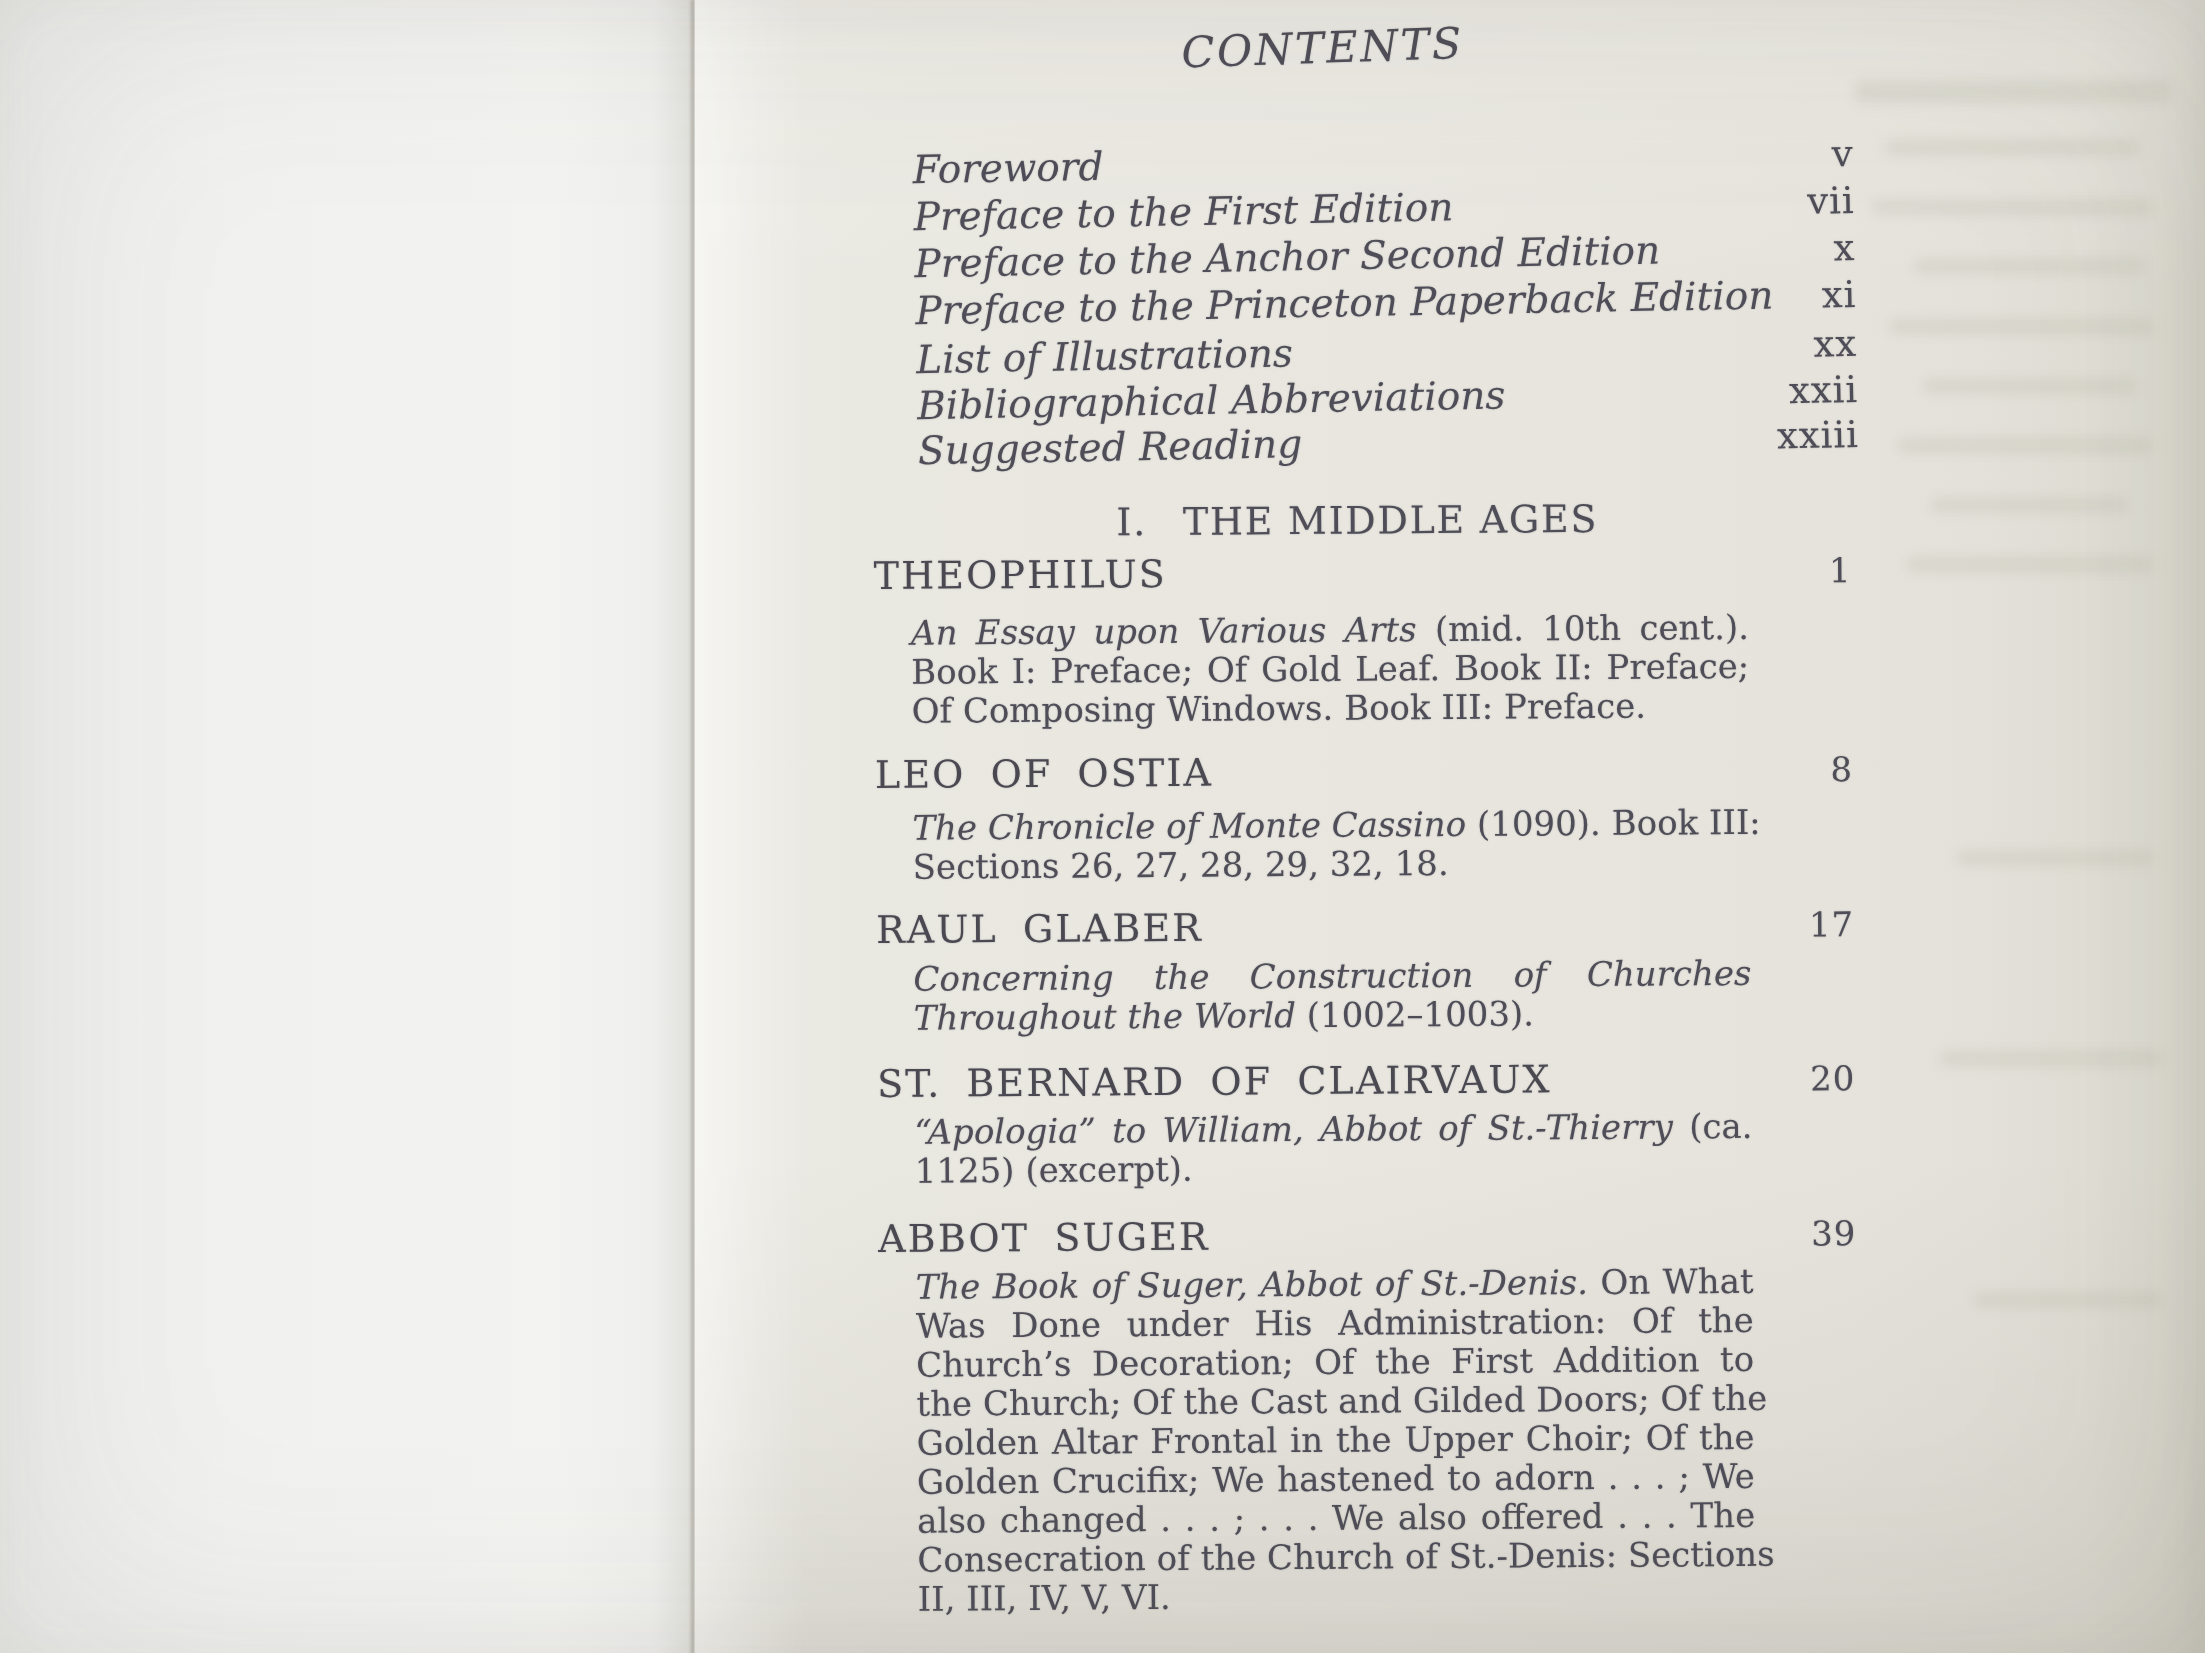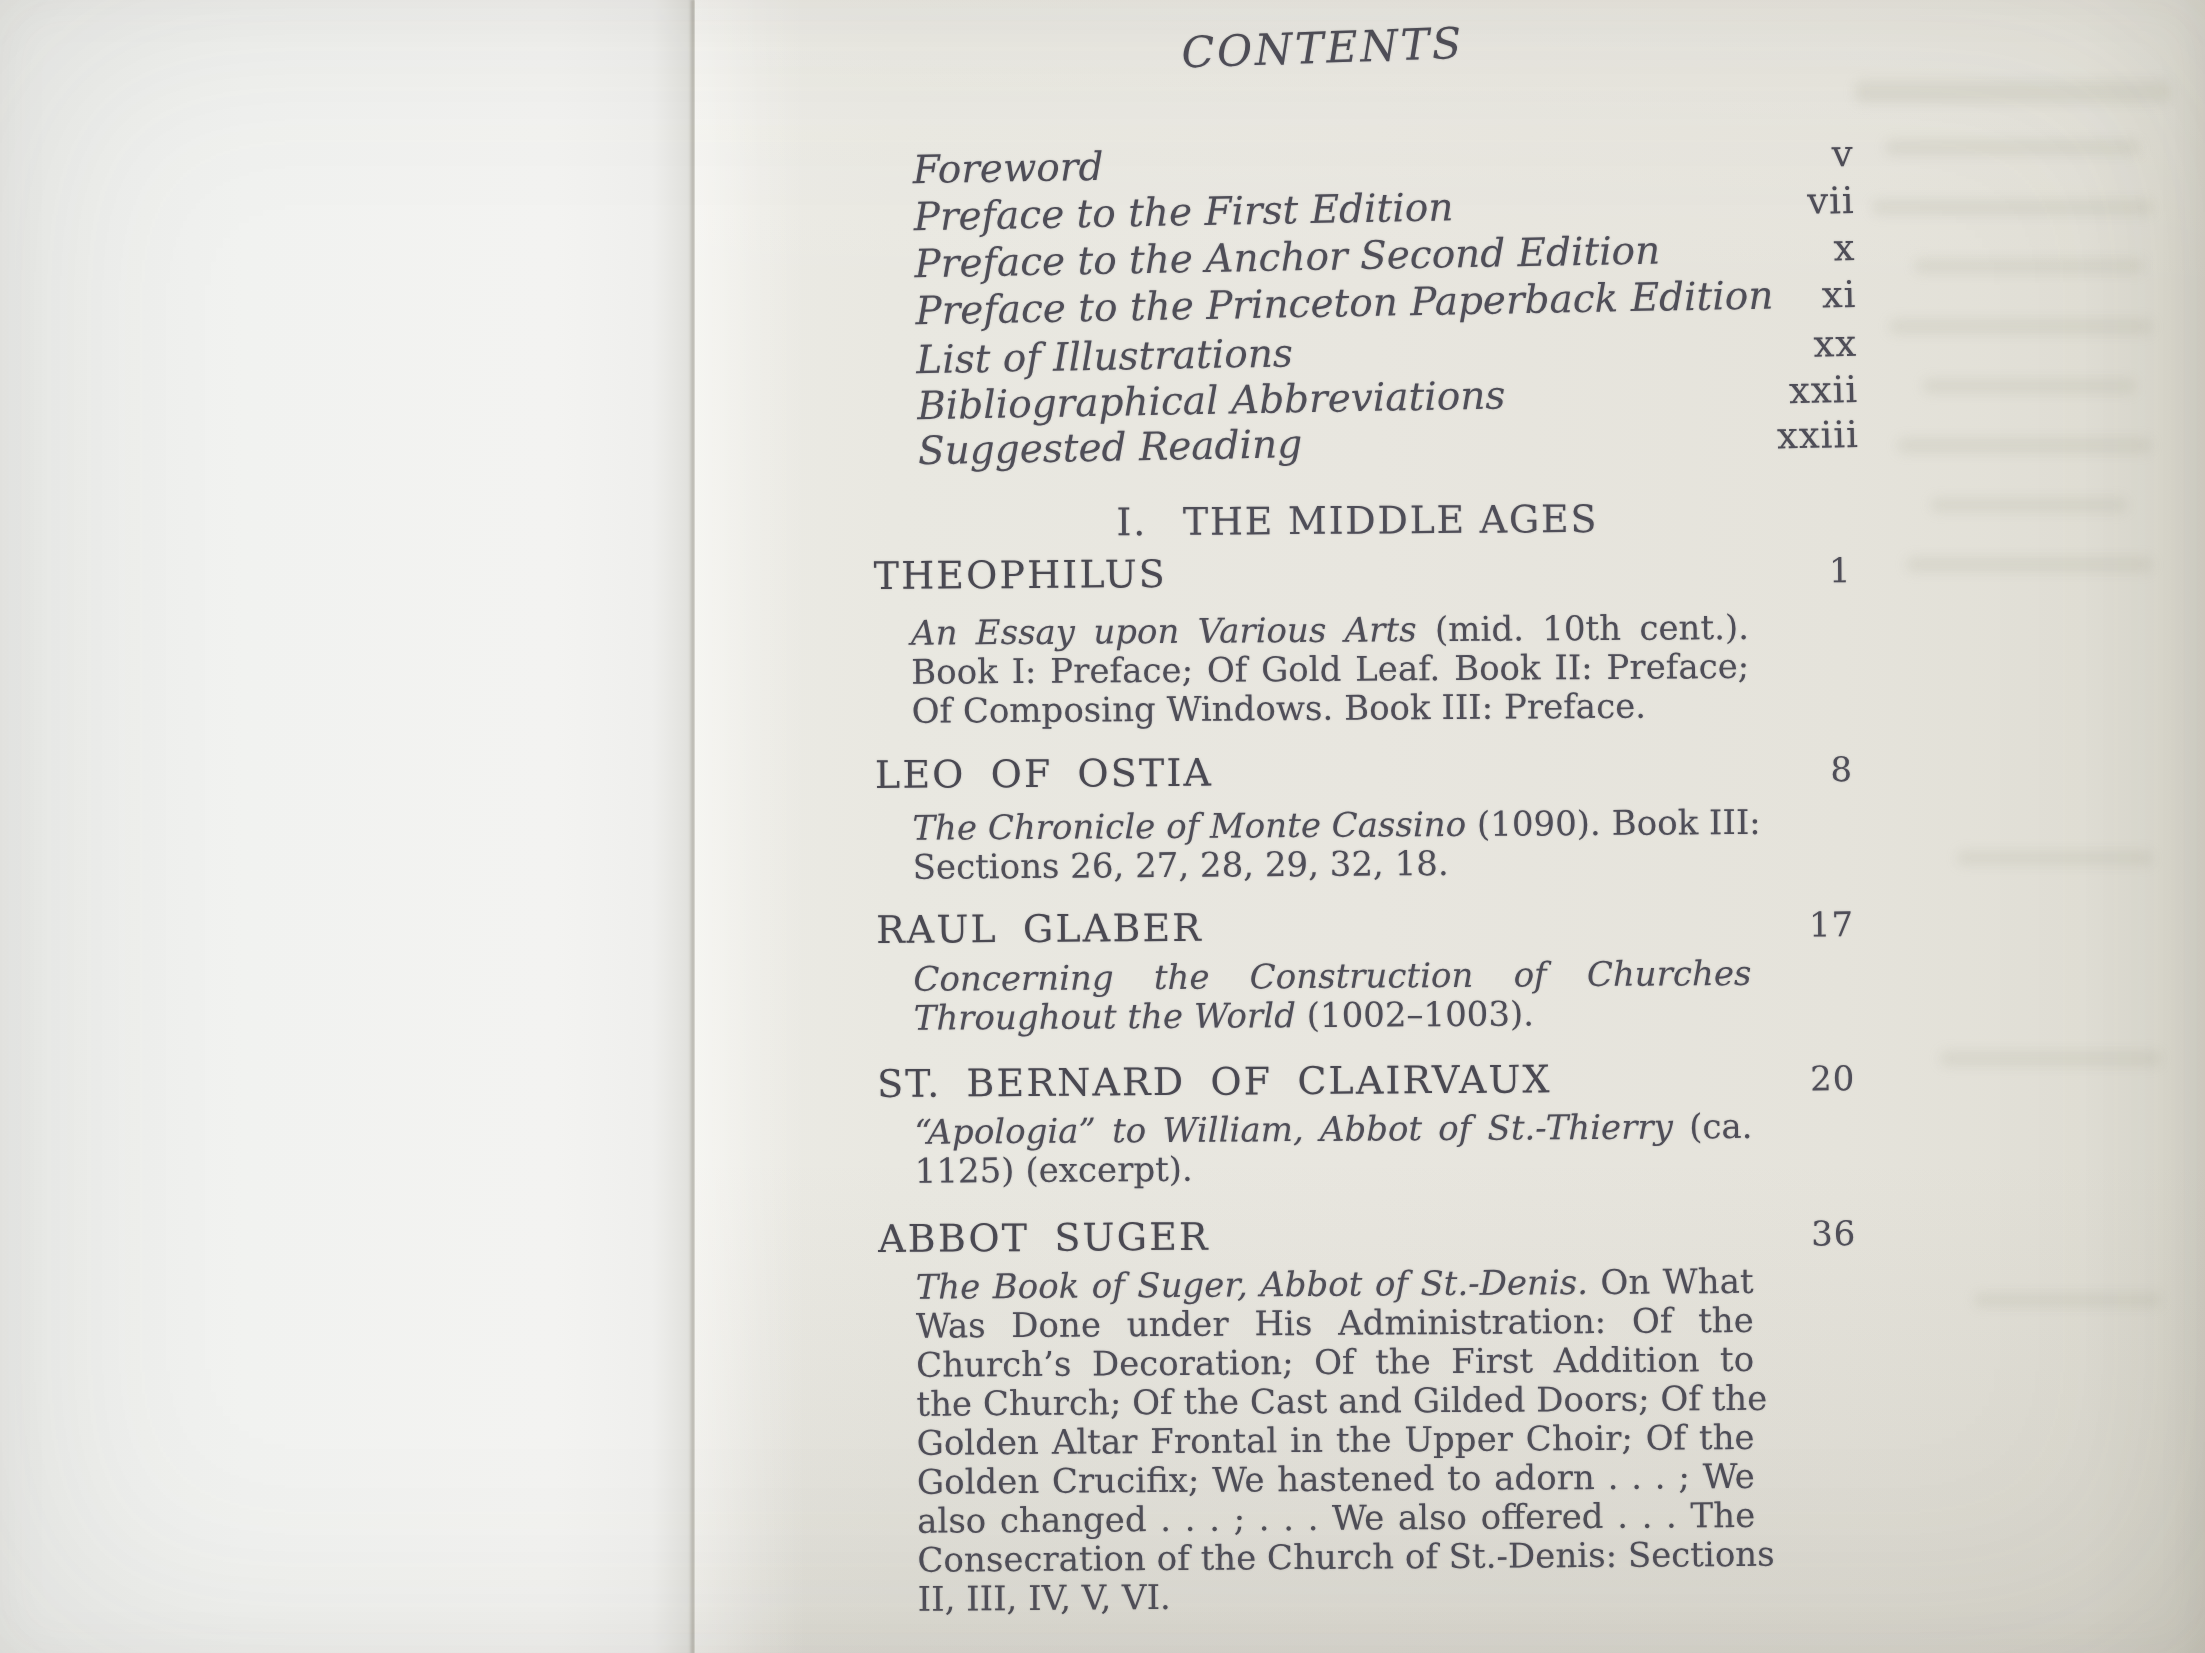--- a/index.html
+++ b/index.html
@@ -168,21 +168,21 @@
     <span class="author">ST. BERNARD OF CLAIRVAUX</span>
     <span class="entry-page">20</span>
   </div>
   <div class="desc ink" style="top:1113px">
     <div class="jline"><span class="it">“Apologia” to William, Abbot of St.-Thierry</span><span> (ca.</span></div>
     <div class="lline"><span class="it"></span><span>1125) (excerpt).</span></div>
   </div>
 
   <div class="entry-head ink" style="top:1220px">
     <span class="author">ABBOT SUGER</span>
-    <span class="entry-page">36</span>
+    <span class="entry-page">39</span>
   </div>
   <div class="desc ink" style="top:1268px">
     <div class="jline"><span class="it">The Book of Suger, Abbot of St.-Denis.</span><span> On What</span></div>
     <div class="jline"><span class="it"></span><span>Was Done under His Administration: Of the</span></div>
     <div class="jline"><span class="it"></span><span>Church’s Decoration; Of the First Addition to</span></div>
     <div class="jline"><span class="it"></span><span>the Church; Of the Cast and Gilded Doors; Of the</span></div>
     <div class="jline"><span class="it"></span><span>Golden Altar Frontal in the Upper Choir; Of the</span></div>
     <div class="jline"><span class="it"></span><span>Golden Crucifix; We hastened to adorn . . . ; We</span></div>
     <div class="jline"><span class="it"></span><span>also changed . . . ; . . . We also offered . . . The</span></div>
     <div class="jline"><span class="it"></span><span>Consecration of the Church of St.-Denis: Sections</span></div>

